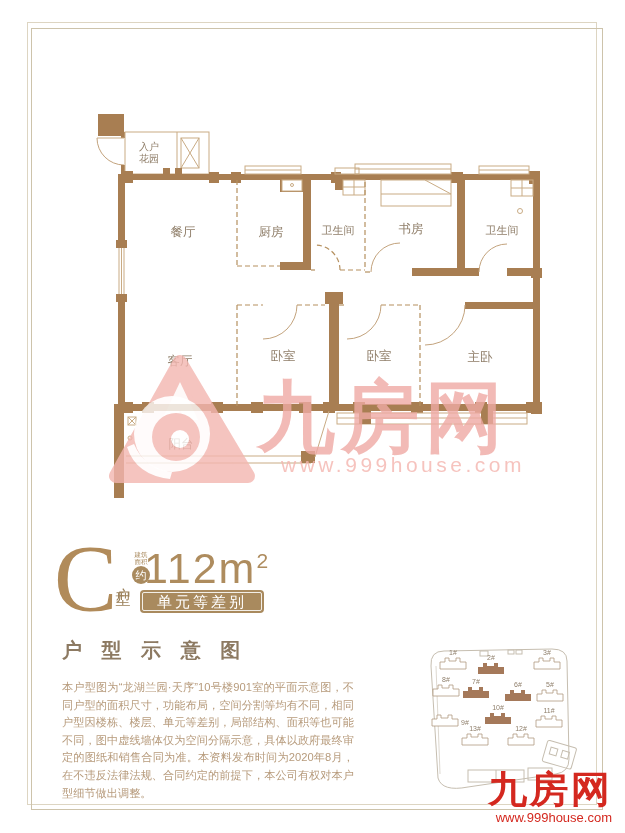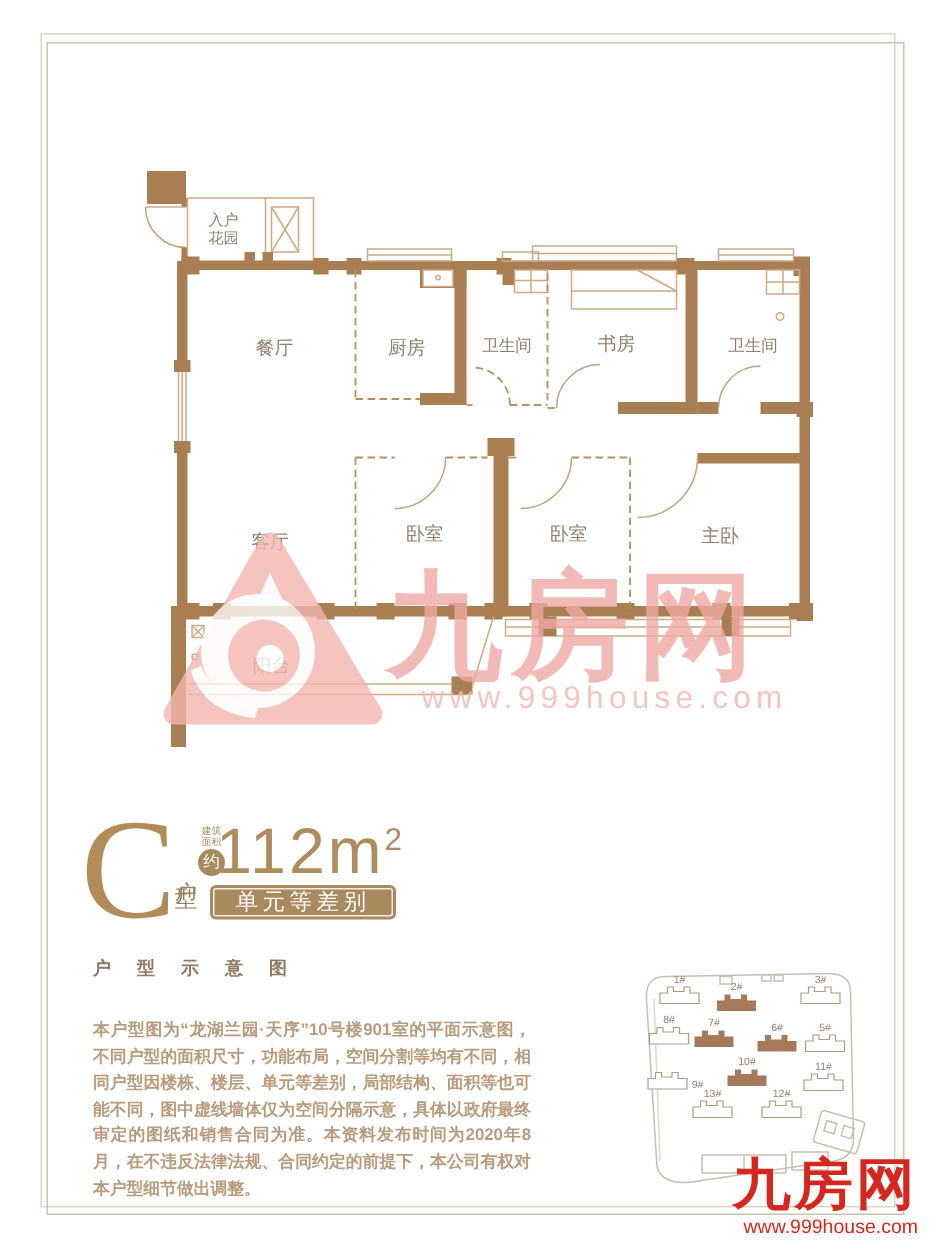--- a/index.html
+++ b/index.html
@@ -27,24 +27,24 @@
   .area-note{position:absolute;left:133px;top:551px;font-size:6.5px;line-height:7px;
     color:#a98a5e;width:16px;text-align:center;}
   .area-circle{position:absolute;left:132px;top:566px;width:18px;height:18px;border-radius:50%;
     background:#a98a5e;color:#fff;font-size:11px;line-height:18px;text-align:center;}
   .area-value{position:absolute;left:144px;top:544px;font-size:43px;color:#ae8c5e;letter-spacing:2px;}
   .area-value sup{font-size:21px;}
   .unit-tag{position:absolute;left:140px;top:590px;width:124px;height:23px;background:#a98a5e;
     border-radius:4px;color:#fff;font-size:15px;letter-spacing:3px;text-align:center;line-height:24px;}
   .unit-tag::after{content:"";position:absolute;inset:2px;border:1px solid rgba(255,255,255,.85);border-radius:2px;}
 
-  .section-title{position:absolute;left:62px;top:637px;font-size:12px;font-weight:600;
+  .section-title{position:absolute;left:62px;top:637px;font-size:20px;font-weight:600;
     letter-spacing:7px;color:#8d7a62;}
   .disclaimer{position:absolute;left:62px;top:679px;width:292px;font-size:11.2px;
-    line-height:17.6px;color:#b79b7c;text-align:justify;font-weight:bold;}
+    line-height:17.6px;color:#b79b7c;text-align:justify;}
 
   .footer-logo{position:absolute;right:13px;top:770px;text-align:right;}
   .footer-brand{font-size:37px;font-weight:bold;color:#d4281f;letter-spacing:2px;line-height:40px;
     transform:scaleX(1.06);transform-origin:right;}
   .footer-url{font-size:13px;color:#d4281f;margin-top:0px;}
 
   .bshape{fill:#fff;stroke:#b09a82;stroke-width:.8;}
   .bshape.hl{fill:#a5795a;stroke:none;}
   .blabel{fill:#8f7f6b;font-size:7px;}
   .site-ln{stroke:#c6beb0;fill:none;stroke-width:1;}

